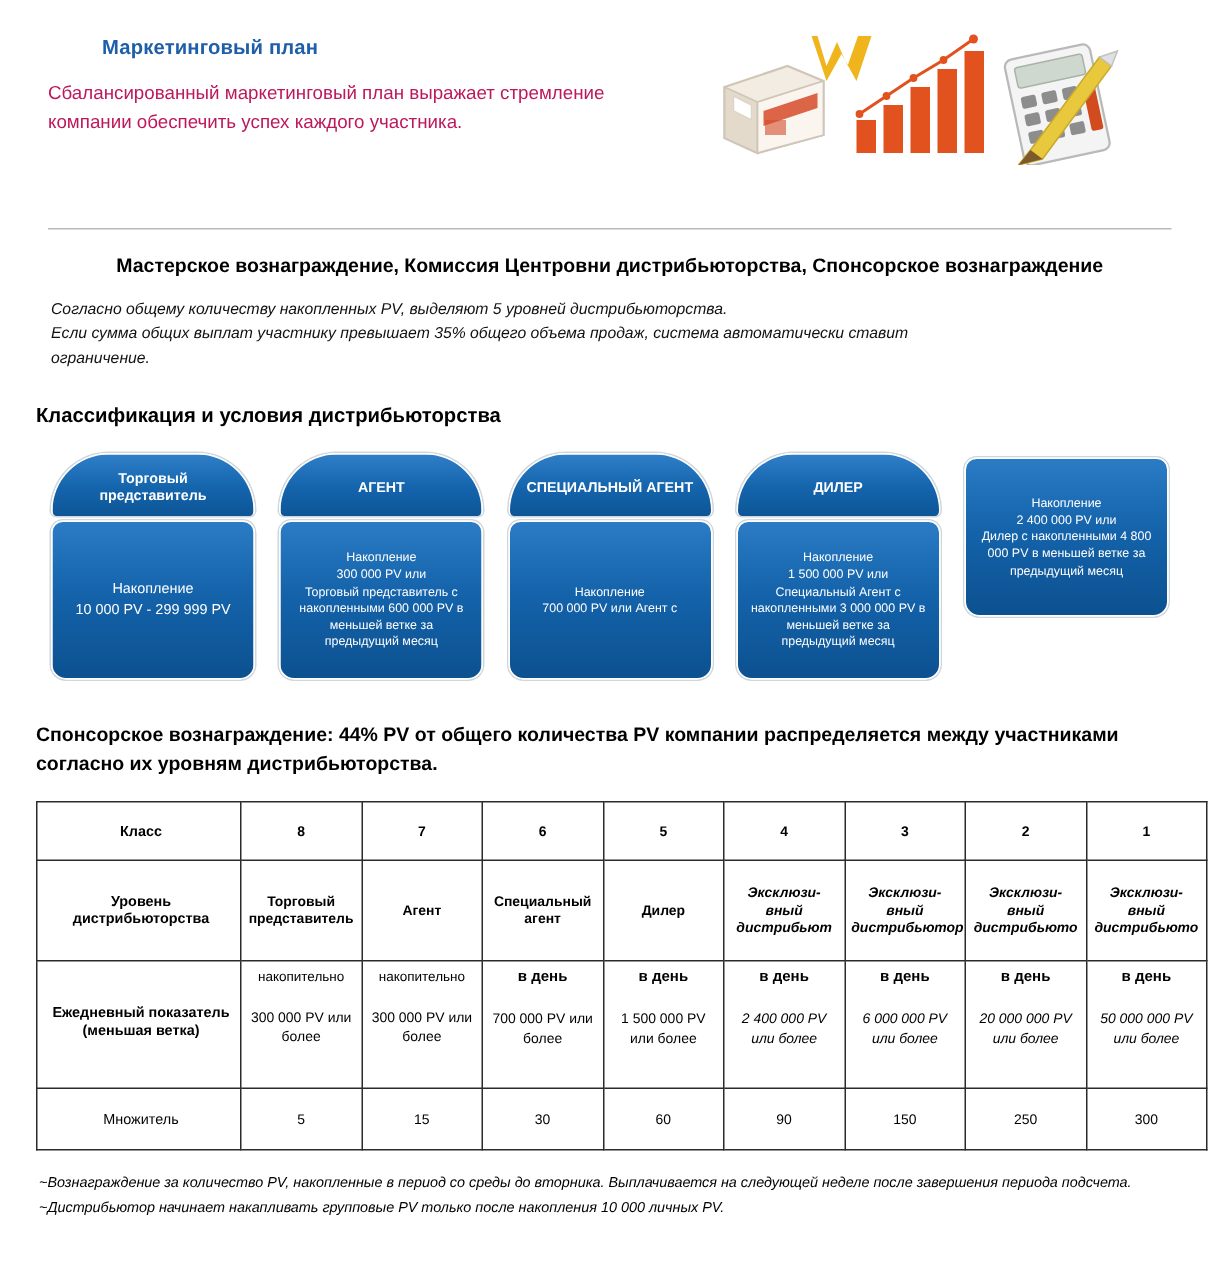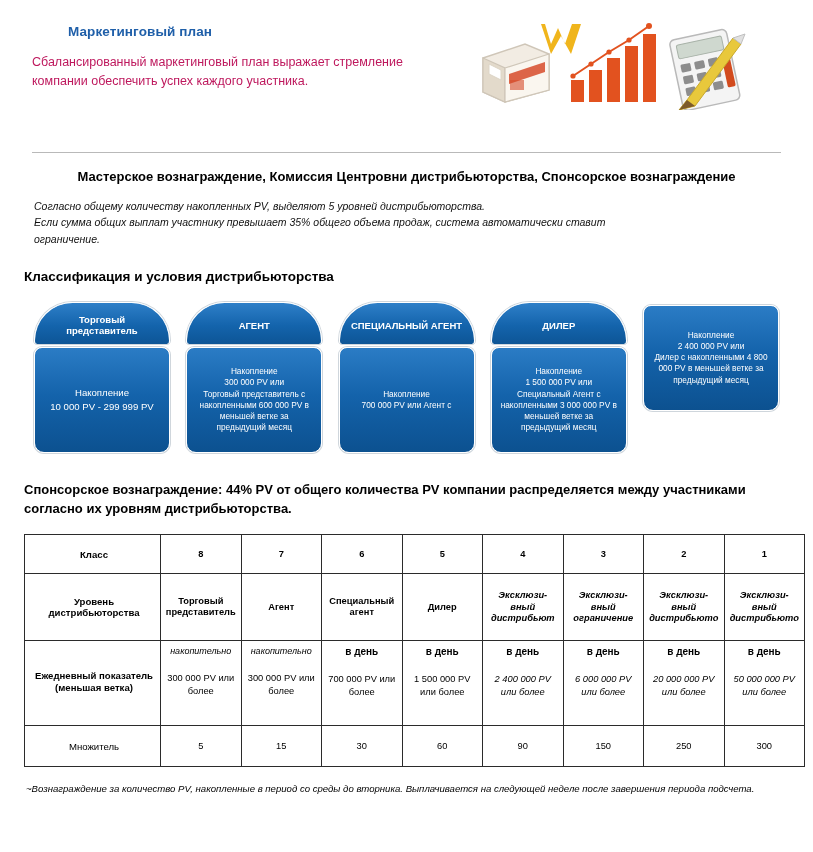--- a/index.html
+++ b/index.html
@@ -184,21 +184,20 @@
   }
   table.plan tr.r-daily td .unit {
     display: block;
     font-weight: bold;
     font-size: 10px;
     margin-bottom: 13px;
   }
   table.plan tr.r-daily td .unit.small {
     font-weight: normal;
     font-size: 9px;
-    font-style: italic;
   }
   table.plan tr.r-daily td .val {
     display: block;
   }
   table.plan tr.r-daily td.ital .val {
     font-style: italic;
   }
   table.plan tr.r-mult td {
     height: 28px;
     font-weight: normal;
@@ -364,21 +363,21 @@
       <td>2</td>
       <td>1</td>
     </tr>
     <tr class="r-level">
       <td class="rowhead col-first">Уровень дистрибьюторства</td>
       <td>Торговый представитель</td>
       <td>Агент</td>
       <td>Специальный агент</td>
       <td>Дилер</td>
       <td class="ital">Эксклюзи-вный дистрибьют</td>
-      <td class="ital">Эксклюзи-вный ограничение</td>
+      <td class="ital">Эксклюзи-вный дистрибьютор</td>
       <td class="ital">Эксклюзи-вный дистрибьюто</td>
       <td class="ital">Эксклюзи-вный дистрибьюто</td>
     </tr>
     <tr class="r-daily">
       <td class="rowhead col-first">Ежедневный показатель (меньшая ветка)</td>
       <td>
         <span class="unit small">накопительно</span>
         <span class="val">300 000 PV или более</span>
       </td>
       <td>
@@ -419,15 +418,16 @@
       <td>90</td>
       <td>150</td>
       <td>250</td>
       <td>300</td>
     </tr>
   </tbody>
     </table>
 
   <div class="footnotes">
     <div>~Вознаграждение за количество PV, накопленные в период со среды до вторника. Выплачивается на следующей неделе после завершения периода подсчета.</div>
+    <div>~Дистрибьютор начинает накапливать групповые PV только после накопления 10 000 личных PV.</div>
   </div>
 
 </div>
 
 </body></html>

